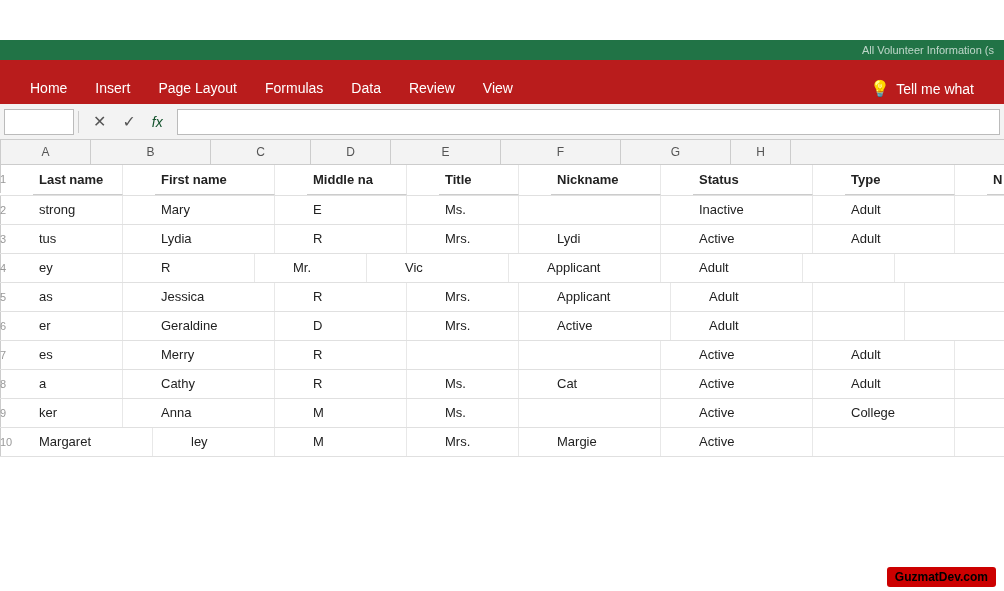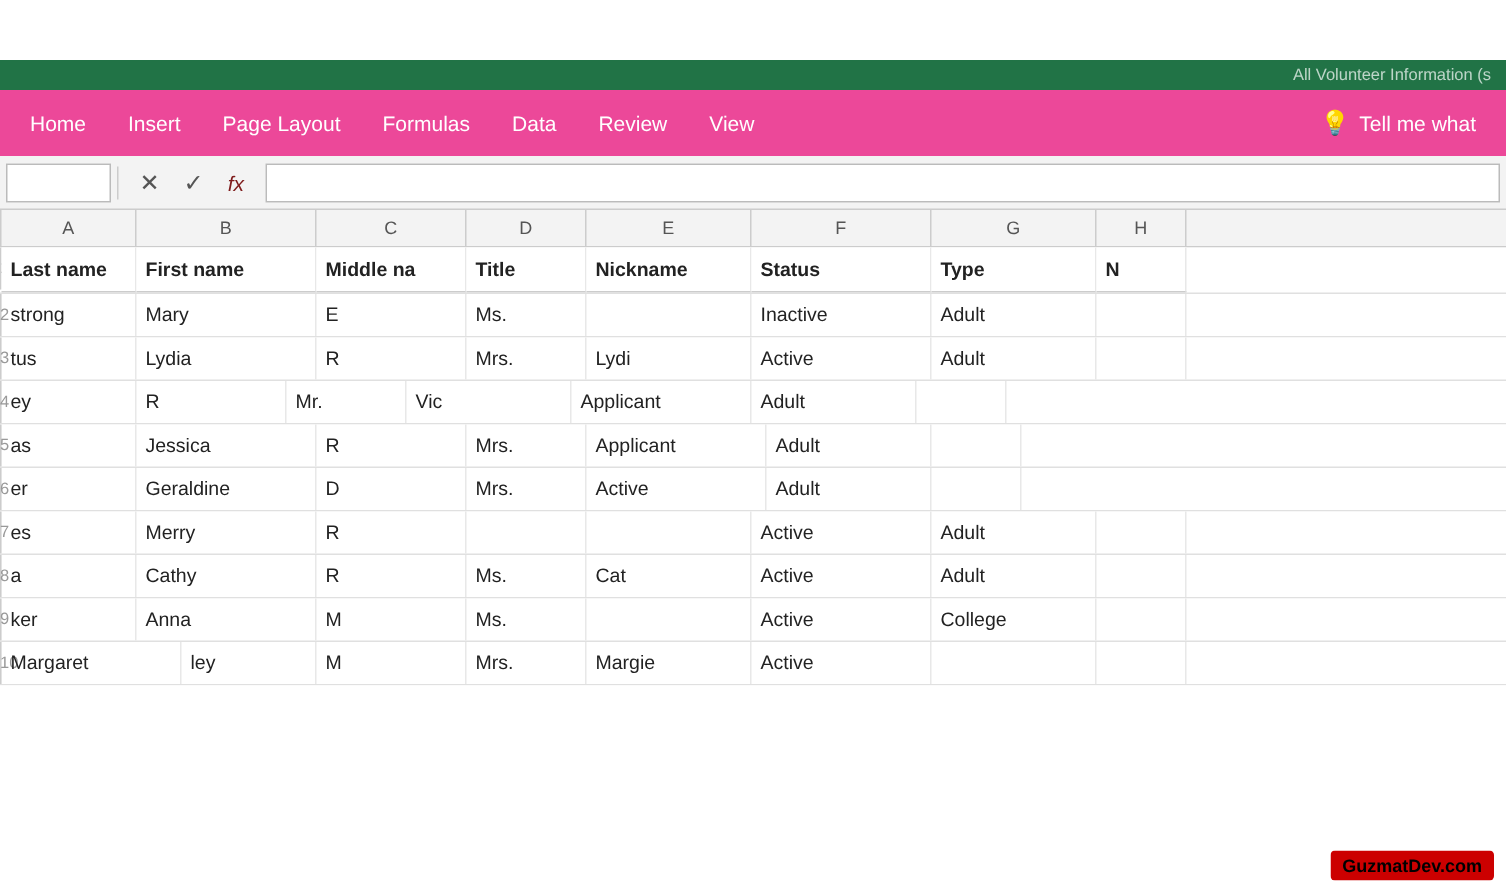--- a/index.html
+++ b/index.html
@@ -14,25 +14,25 @@
       font-size: 11px;
       height: 20px;
       display: flex;
       align-items: center;
       justify-content: flex-end;
       margin-top: 40px;
     }
 
     
     .menu-bar {
-      background: #ec4899;
+      background: #b91c1c;
       color: #fff;
       display: flex;
-      align-items: center;
-      padding: 0 6px;
+      align-items: flex-end;
+      padding: 0 16px;
       height: 44px;
     }
     .menu-item {
       padding: 8px 14px;
       cursor: pointer;
       font-size: 14px;
       border-radius: 2px;
       white-space: nowrap;
     }
     .tell-me {
@@ -72,21 +72,21 @@
       padding: 0 6px;
       color: #555;
       font-size: 16px;
     }
     .formula-btn {
       cursor: pointer;
       padding: 2px 4px;
       color: #555;
     }
     .formula-divider { width: 1px; height: 22px; background: #ccc; }
-    .fx-label { font-size: 14px; font-style: italic; color: #7f1d1d; padding: 0 4px; }
+    .fx-label { font-size: 14px; font-style: italic; color: #14532d; padding: 0 4px; }
     .formula-input {
       flex: 1;
       border: none;
       background: #fff;
       border: 1px solid #bbb;
       height: 26px;
       padding: 3px 6px;
       font-size: 13px;
       outline: none;
     }
@@ -117,20 +117,21 @@
       height: 24px;
       line-height: 24px;
       user-select: none;
     }
 
     
     .grid-body {}
     .grid-row {
       display: flex;
       border-bottom: 1px solid #e0e0e0;
+      gap: 32px;
     }
     .grid-row:nth-child(odd) { background: #fff; }
     .grid-row:nth-child(even) { background: #fff; }
 
     .row-num {
       min-width: 0px;
       width: 0px;
       text-align: center;
       font-size: 11px;
       color: #999;

